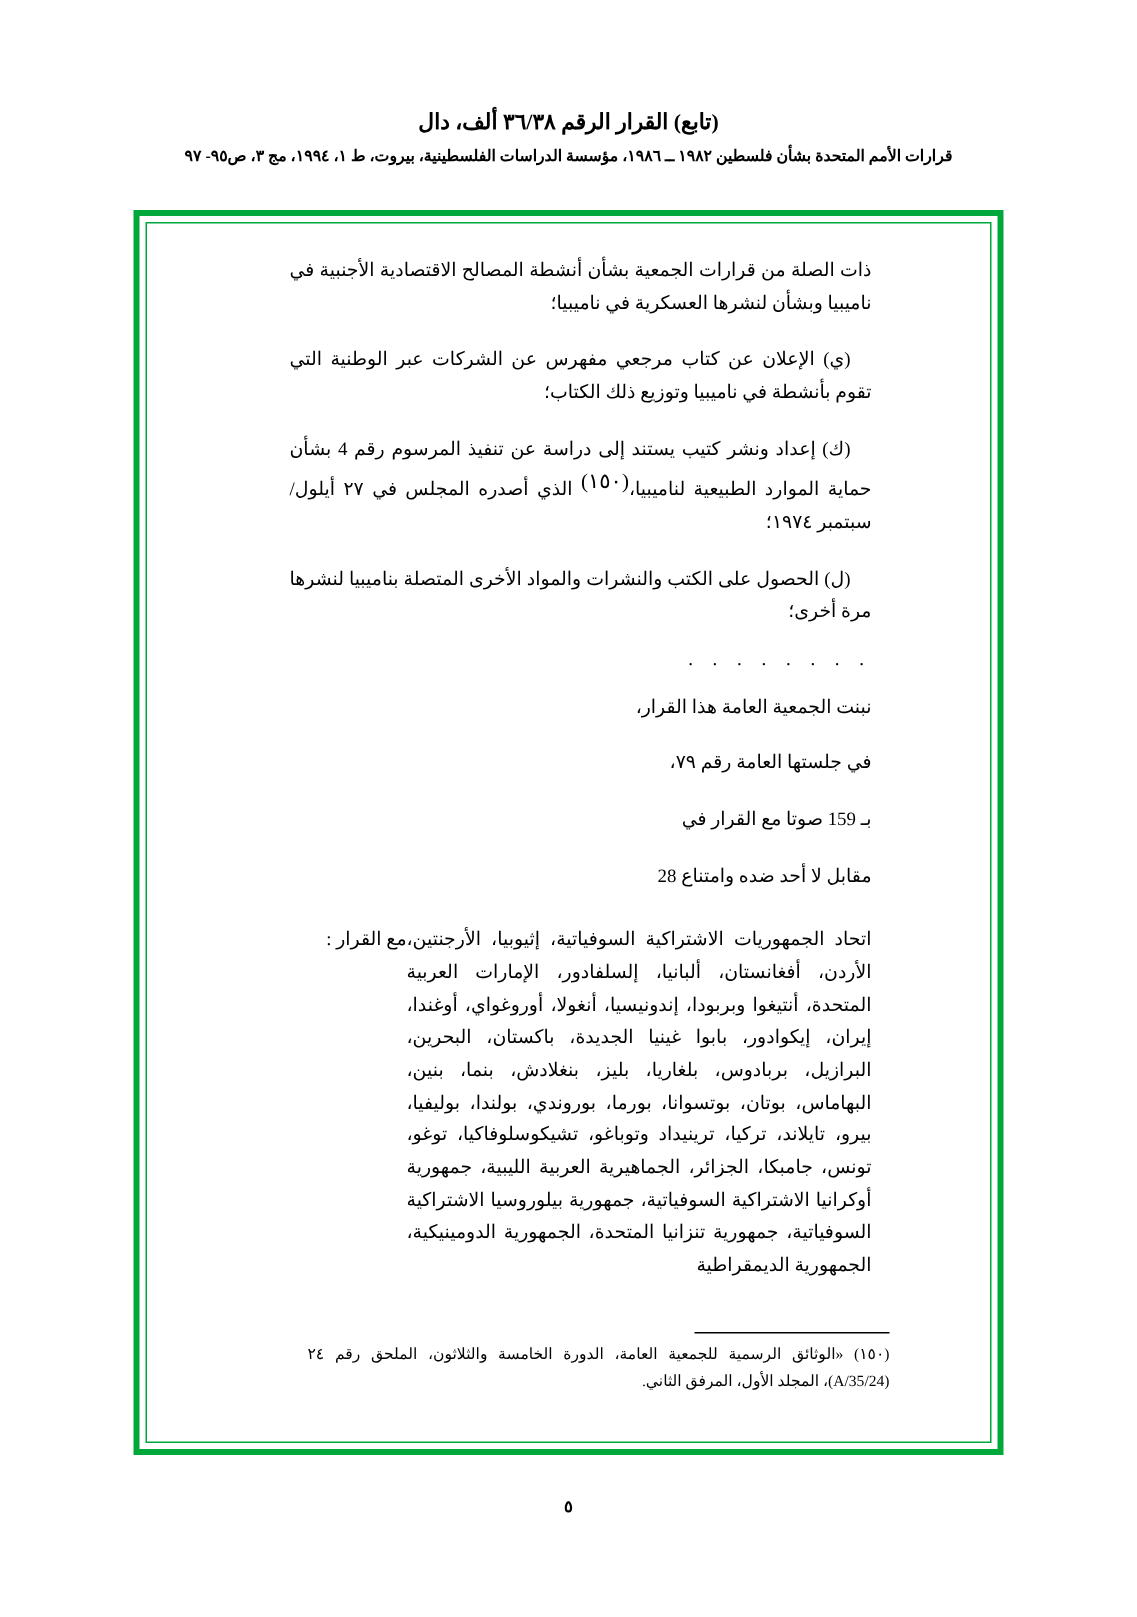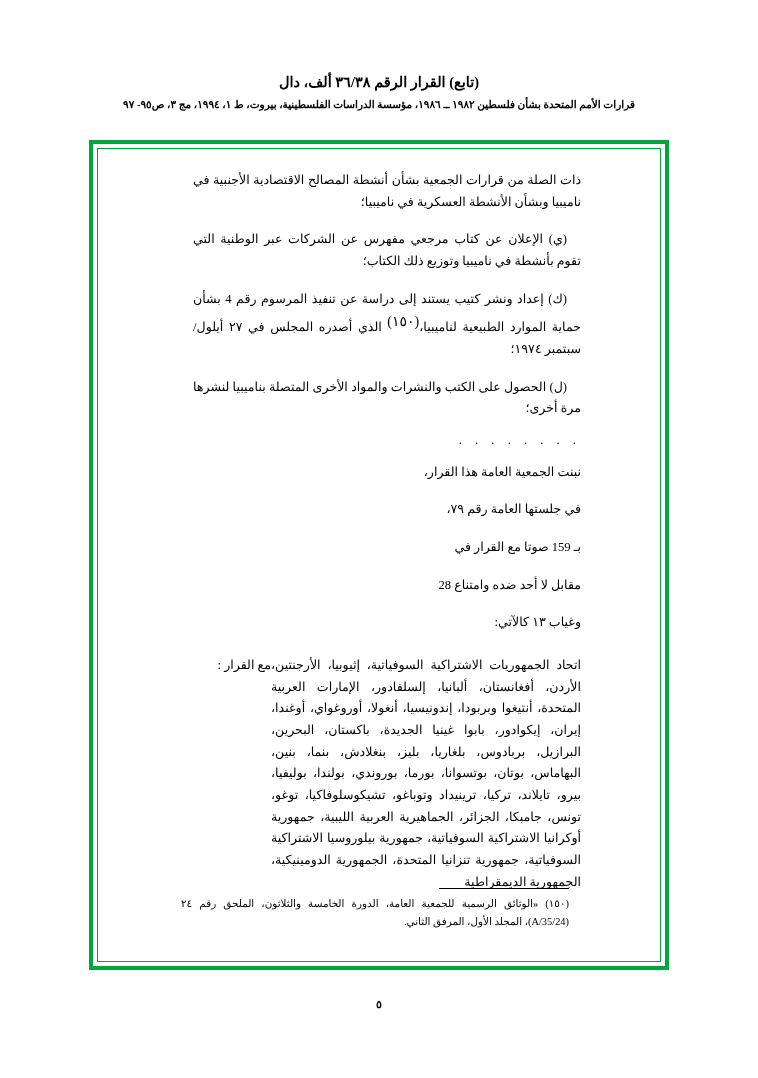--- a/index.html
+++ b/index.html
@@ -105,21 +105,21 @@
   .two-col-body {
     flex: 1 1 auto;
     font-size: 12.6px;
     line-height: 1.72;
     text-align: justify;
     text-align-last: right;
   }
   .footnote-wrap {
     position: absolute;
     top: 888px;
-    left: 77px;
+    left: 101px;
     width: 580px;
     box-sizing: border-box;
     padding: 0 88px 0 104px;
   }
   .footnote-rule {
     width: 130px;
     height: 1px;
     background: #000;
     margin: 0 0 6px auto;
   }
@@ -148,35 +148,34 @@
     <div class="header-title">(تابع) القرار الرقم ٣٦/٣٨ ألف، دال</div>
     <div class="header-sub">قرارات الأمم المتحدة بشأن فلسطين ١٩٨٢ ــ ١٩٨٦، مؤسسة الدراسات الفلسطينية، بيروت، ط ١، ١٩٩٤، مج ٣، ص٩٥- ٩٧</div>
   </div>
 
   <div class="frame">
     <div class="frame-inner"></div>
   </div>
 
   <div class="content">
 
-    <p class="para">ذات الصلة من قرارات الجمعية بشأن أنشطة المصالح الاقتصادية الأجنبية في ناميبيا وبشأن الأنشطة العسكرية في ناميبيا؛</p>
+    <p class="para">ذات الصلة من قرارات الجمعية بشأن أنشطة المصالح الاقتصادية الأجنبية في ناميبيا وبشأن لنشرها العسكرية في ناميبيا؛</p>
 
     <p class="para indent-1">(ي) الإعلان عن كتاب مرجعي مفهرس عن الشركات عبر الوطنية التي تقوم بأنشطة في ناميبيا وتوزيع ذلك الكتاب؛</p>
 
     <p class="para indent-1"><span>(ك) إعداد ونشر كتيب يستند إلى دراسة عن تنفيذ المرسوم رقم 4 بشأن حماية الموارد الطبيعية لناميبيا،</span><span class="sup">(١٥٠)</span> <span>الذي أصدره المجلس في ٢٧ أيلول/ سبتمبر ١٩٧٤؛</span></p>
 
     <p class="para indent-1">(ل) الحصول على الكتب والنشرات والمواد الأخرى المتصلة بناميبيا لنشرها مرة أخرى؛</p>
 
     <div class="dots">. . . . . . . .</div>
 
     <p class="para">نبنت الجمعية العامة هذا القرار،</p>
     <p class="para">في جلستها العامة رقم ٧٩،</p>
     <p class="para">بـ 159 صوتا مع القرار في</p>
     <p class="para">مقابل لا أحد ضده وامتناع 28</p>
-    <p class="para">وغياب ١٣ كالآتي:</p>
 
     <div class="two-col">
       <div class="two-col-label">مع القرار  :</div>
       <div class="two-col-body">اتحاد الجمهوريات الاشتراكية السوفياتية، إثيوبيا، الأرجنتين، الأردن، أفغانستان، ألبانيا، إلسلفادور، الإمارات العربية المتحدة، أنتيغوا وبربودا، إندونيسيا، أنغولا، أوروغواي، أوغندا، إيران، إيكوادور، بابوا غينيا الجديدة، باكستان، البحرين، البرازيل، بربادوس، بلغاريا، بليز، بنغلادش، بنما، بنين، البهاماس، بوتان، بوتسوانا، بورما، بوروندي، بولندا، بوليفيا، بيرو، تايلاند، تركيا، ترينيداد وتوباغو، تشيكوسلوفاكيا، توغو، تونس، جامبكا، الجزائر، الجماهيرية العربية الليبية، جمهورية أوكرانيا الاشتراكية السوفياتية، جمهورية بيلوروسيا الاشتراكية السوفياتية، جمهورية تنزانيا المتحدة، الجمهورية الدومينيكية، الجمهورية الديمقراطية</div>
     </div>
 
   </div>
 
   <div class="footnote-wrap">
     <div class="footnote-rule"></div>

